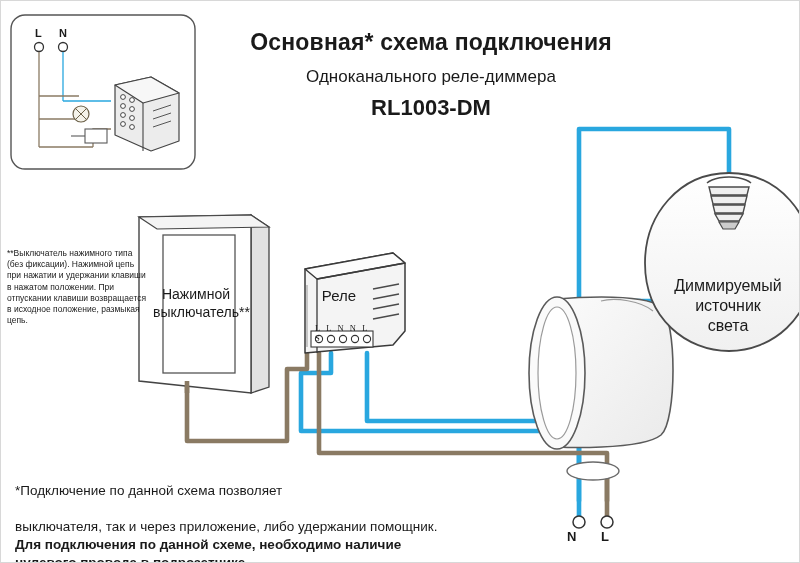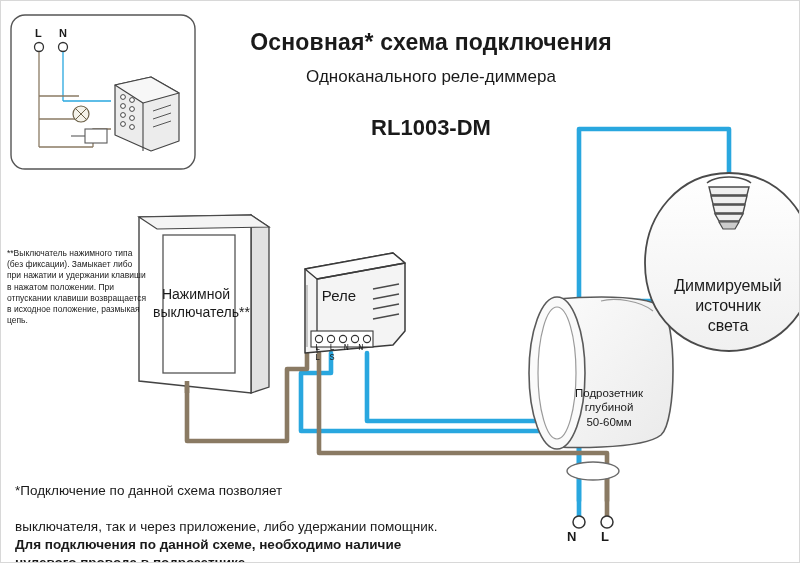--- a/index.html
+++ b/index.html
@@ -33,21 +33,20 @@
     left: 200px; top: 66px; width: 460px;
     text-align: center;
     font-size: 17px;
     font-weight: normal;
   }
   .title-model {
     left: 200px; top: 94px; width: 460px;
     text-align: center;
     font-size: 22px;
     font-weight: bold;
-    margin-top: 20px;
   }
 
   
   .note-switch {
     left: 6px; top: 247px; width: 140px;
     font-size: 8.5px;
     line-height: 1.32;
     color: #1a1a1a;
   }
   .footnote {
@@ -77,22 +76,21 @@
   .inset-L { left: 34px; top: 26px; }
   .inset-N { left: 58px; top: 26px; }
   .out-N { left: 566px; top: 528px; font-size: 13px; }
   .out-L { left: 600px; top: 528px; font-size: 13px; }
 
   .relay-terms {
     left: 314px; top: 322px; width: 64px;
     font-size: 8.5px;
     letter-spacing: 2.1px;
     color: #1a1a1a;
-    font-family: Liberation Mono, monospace;
-    margin-top: 20px;
+    font-family: Liberation Serif, serif;
   }
 </style>
 </head>
 <body>
 
 <div id="stage">
 
   <svg class="abs" style="left:0;top:0;" width="800" height="563" viewBox="0 0 800 563">
     <defs>
       <linearGradient id="bulbGrad" x1="0" y1="0" x2="0" y2="1">
@@ -234,34 +232,29 @@
       <circle cx="578" cy="521" r="6" fill="#ffffff" stroke="#333" stroke-width="1.5"></circle>
       <circle cx="606" cy="521" r="6" fill="#ffffff" stroke="#333" stroke-width="1.5"></circle>
     </g>
 
   </svg>
 
   <div class="abs title-sub">Одноканального реле-диммера</div>
   <div class="abs title-main">Основная* схема подключения</div>
   <div class="abs title-model">RL1003-DM</div>
 
-  <div class="abs note-switch">**Выключатель нажимного типа (без фиксации). Замыкает либо при нажатии и удержании клавиши в нажатом положении. При отпускании клавиши возвращается в исходное положение, размыкая цепь.</div>
+  <div class="abs note-switch">**Выключатель нажимного типа (без фиксации). Нажимной цепь при нажатии и удержании клавиши в нажатом положении. При отпускании клавиши возвращается в исходное положение, размыкая цепь.</div>
 
   <div class="abs lbl lbl-switch">
     <span>Нажимной</span><br>
     <span>выключатель**</span>
   </div>
 
   <div class="abs lbl lbl-relay">Реле</div>
 
-  <div class="abs lbl lbl-box">
-    <span>Подрозетник</span><br>
-    <span>глубиной</span><br>
-    <span>50-60мм</span>
-  </div>
 
   <div class="abs lbl lbl-lamp">
     <span>Диммируемый</span><br>
     <span>источник света</span>
   </div>
 
   <div class="abs relay-terms">L L N N L S</div>
 
   <div class="abs term-label inset-L">L</div>
   <div class="abs term-label inset-N">N</div>

